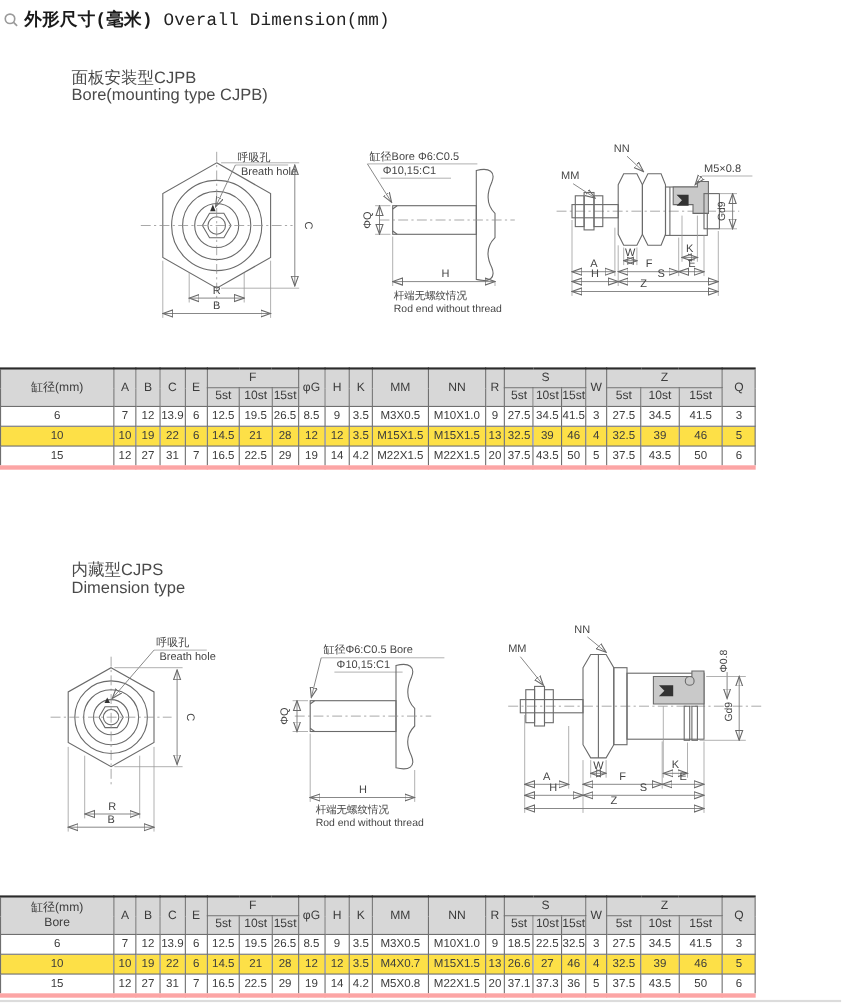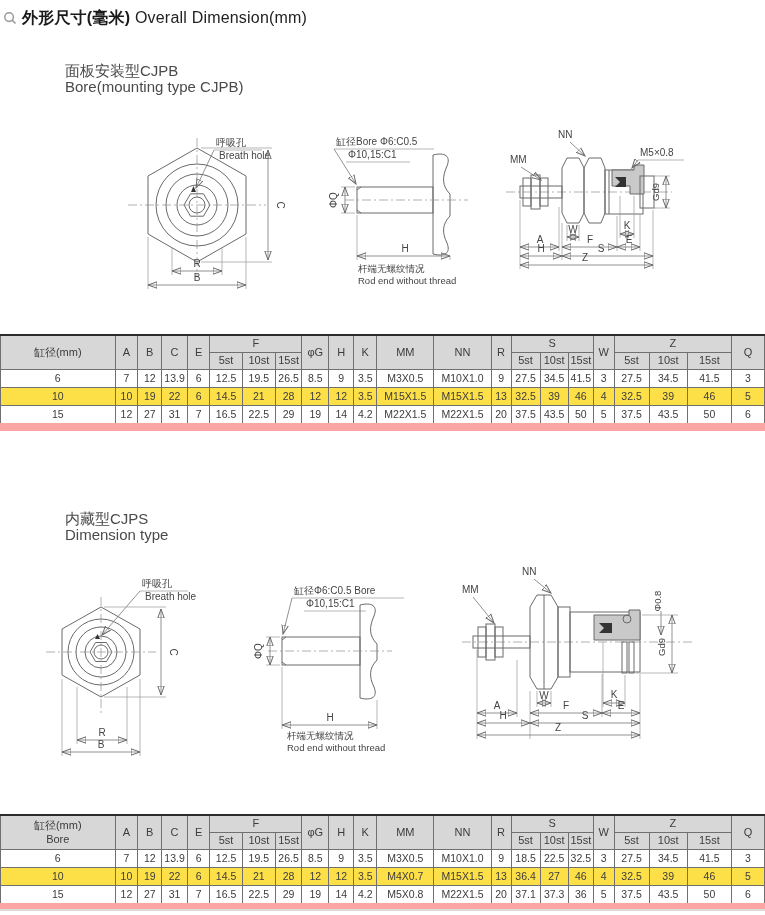--- a/index.html
+++ b/index.html
@@ -1,39 +1,39 @@
 <!DOCTYPE html>
 <html><head>
 <meta charset="utf-8">
 <style>
   html,body{margin:0;padding:0;background:#fff;}
   #page{position:relative;width:765px;height:915px;background:#fff;overflow:hidden;
         font-family:"Liberation Sans",sans-serif;color:#333;}
   
-  .title-row{position:absolute;left:3px;top:8px;display:flex;align-items:center;}
+  .title-row{position:absolute;left:3px;top:8px;display:flex;align-items:center;font-family:Liberation Mono, monospace;}
   .title-row h1{margin:0 0 0 4px;font-size:16px;font-weight:bold;color:#1a1a1a;letter-spacing:0.2px;}
   .title-row h1 .en{font-weight:normal;color:#222;}
   .mag{width:15px;height:15px;}
   
   .sec-head{position:absolute;left:65px;font-size:15px;color:#4a4a4a;line-height:16px;}
   
   svg.draw line,svg.draw path,svg.draw rect,svg.draw circle,svg.draw polygon,svg.draw polyline{
     stroke:#6a6a6a;fill:none;stroke-width:1;}
   svg.draw .cl{stroke:#8f8f8f;stroke-width:0.7;stroke-dasharray:9 3 2 3;}
   svg.draw .dim{stroke:#777;stroke-width:0.8;}
   svg.draw .ext{stroke:#999;stroke-width:0.7;}
   svg.draw .gray{fill:#c9c9c9;stroke:#6a6a6a;}
   svg.draw .dark{fill:#333;stroke:none;}
   svg.draw text{stroke:none;fill:#444;font-size:10px;font-family:"Liberation Sans",sans-serif;}
   svg.draw text.sm{font-size:9.5px;}
   .svg1{position:absolute;left:0;top:110px;}
   .svg2{position:absolute;left:0;top:555px;}
   
-  table.dim-table{position:absolute;left:0;border-collapse:collapse;table-layout:fixed;width:765px;
-    font-size:10.5px;color:#3c3c3c;border-top:2px solid #2b2b2b;border-bottom:8px solid #fca5a5;}
+  table.dim-table{position:absolute;left:0;border-collapse:collapse;table-layout:fixed;width:687px;
+    font-size:10.5px;color:#3c3c3c;border-top:2px solid #2b2b2b;border-bottom:4px solid #fca5a5;}
   table.dim-table th,table.dim-table td{border:1px solid #6f6f6f;padding:0;text-align:center;
     font-weight:normal;white-space:nowrap;overflow:hidden;line-height:1.2;}
   table.dim-table th{background:#d7d7d7;height:16px;font-size:11px;}
   table.dim-table td{height:17px;background:#fff;}
   table.dim-table tr.alt td{background:#fde047;}
   #table1{top:334px;} #table2{top:814px;}
   .bottom-rule{position:absolute;left:0;top:909px;width:765px;height:2px;background:#dcdcdc;}
 </style>
 </head>
 <body>
@@ -496,21 +496,21 @@
           <td>6</td>
           <td>14.5</td>
           <td>21</td>
           <td>28</td>
           <td>12</td>
           <td>12</td>
           <td>3.5</td>
           <td>M4X0.7</td>
           <td>M15X1.5</td>
           <td>13</td>
-          <td>36.4</td>
+          <td>26.6</td>
           <td>27</td>
           <td>46</td>
           <td>4</td>
           <td>32.5</td>
           <td>39</td>
           <td>46</td>
           <td>5</td>
         </tr>
         <tr>
           <td>15</td>

